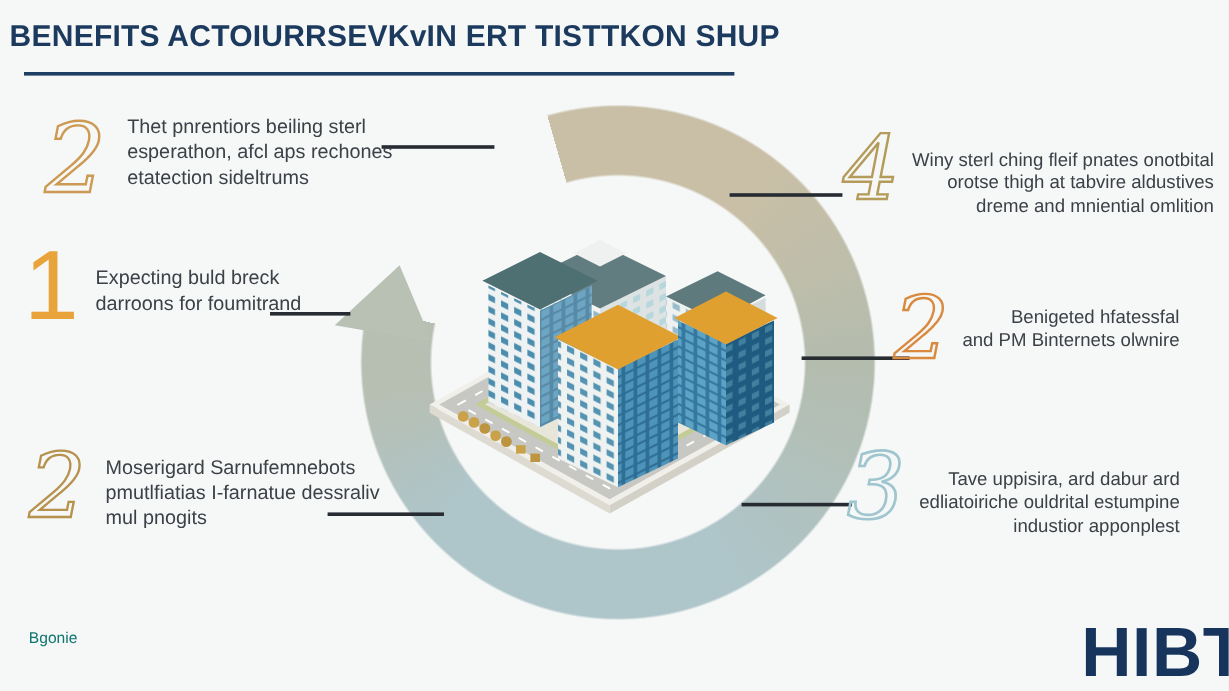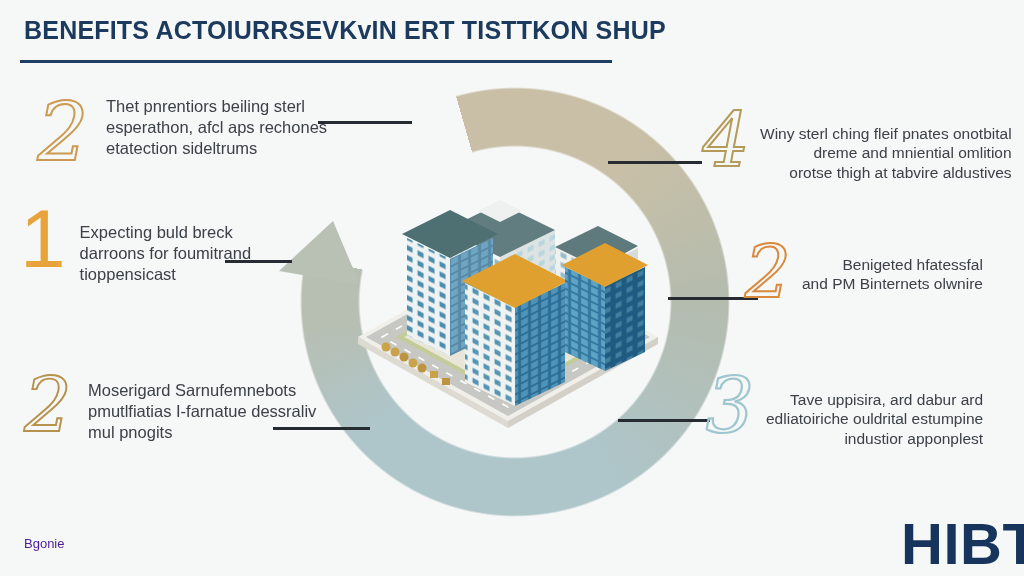--- a/index.html
+++ b/index.html
@@ -1,20 +1,20 @@
 <!DOCTYPE html>
 <html><head>
 <meta charset="utf-8">
 <style>
   html,body{margin:0;padding:0;}
   body{font-family:"Liberation Sans",sans-serif;background:#e9eaea;}
   #canvas{position:relative;width:1024px;height:576px;background:#f6f7f7;overflow:hidden;}
 
   
-  .title{position:absolute;left:24px;top:16px;width:960px;font-size:25px;font-weight:700;
+  .title{position:absolute;left:8px;top:16px;width:960px;font-size:25px;font-weight:700;
          color:#1b3a5e;letter-spacing:.2px;white-space:nowrap;}
   .title-rule{position:absolute;left:20px;top:60px;width:592px;height:3px;background:#1e3e63;}
 
   
   .ring{position:absolute;left:300px;top:87px;width:430px;height:430px;border-radius:50%;
     background:conic-gradient(from 0deg,
       #c8bfa6 0deg 40deg,
       #b4bcae 90deg,
       #aec5c9 150deg 230deg,
       #b7bfb3 262deg 282deg,
@@ -29,21 +29,21 @@
 
   
   .item{position:absolute;display:flex;}
   .lines{color:#3b4147;}
   .lines div{white-space:nowrap;}
   .left-side .lines{font-size:16.5px;line-height:1.28;}
   .right-side .lines{font-size:15.5px;line-height:1.25;text-align:right;}
   .num-solid{font-size:82px;line-height:1;font-weight:500;color:#e9a33b;}
 
   
-  .footnote{position:absolute;left:24px;top:536px;font-size:13px;color:#4c1d95;}
+  .footnote{position:absolute;left:24px;top:524px;font-size:13px;color:#0f766e;}
   .logo{position:absolute;left:901px;top:510px;font-size:58px;font-weight:800;color:#16345c;letter-spacing:.5px;}
 
   .illus{position:absolute;left:350px;top:125px;width:340px;height:310px;}
 </style>
 </head>
 <body>
 
 <div id="canvas">
 
   <div class="title">BENEFITS ACTOIURRSEVKvIN ERT TISTTKON SHUP</div>
@@ -137,43 +137,42 @@
       <div>esperathon, afcl aps rechones</div>
       <div>etatection sideltrums</div>
     </div>
   </div>
 
   <div class="item left-side" style="left:20px;top:198px;">
     <div class="num-solid">1</div>
     <div class="lines" style="margin-left:14px;margin-top:24px;">
       <div>Expecting buld breck</div>
       <div>darroons for foumitrand</div>
-      <div>tioppensicast</div>
     </div>
   </div>
 
   <div class="item left-side" style="left:18px;top:360px;">
     <svg width="60" height="88" viewBox="0 0 60 92">
       <text x="30" y="74" text-anchor="middle" font-family="DejaVu Serif, serif" font-style="italic" font-size="78" fill="none" stroke="#b6924d" stroke-width="2">2</text>
     </svg>
     <div class="lines" style="margin-left:10px;margin-top:20px;">
       <div>Moserigard Sarnufemnebots</div>
       <div>pmutlfiatias I-farnatue dessraliv</div>
       <div>mul pnogits</div>
     </div>
   </div>
 
   <div class="item right-side" style="left:700px;top:98px;">
     <svg width="52" height="84" viewBox="0 0 52 84">
       <text x="26" y="68" text-anchor="middle" font-family="DejaVu Serif, serif" font-style="italic" font-size="74" fill="none" stroke="#b59b59" stroke-width="2">4</text>
     </svg>
     <div class="lines" style="margin-left:8px;margin-top:26px;">
       <div>Winy sterl ching fleif pnates onotbital</div>
+      <div>orotse thigh at tabvire aldustives</div>
       <div>dreme and mniential omlition</div>
-      <div>orotse thigh at tabvire aldustives</div>
     </div>
   </div>
 
   <div class="item right-side" style="left:742px;top:230px;">
     <svg width="52" height="84" viewBox="0 0 52 84">
       <text x="26" y="68" text-anchor="middle" font-family="DejaVu Serif, serif" font-style="italic" font-size="72" fill="none" stroke="#d98a3f" stroke-width="2">2</text>
     </svg>
     <div class="lines" style="margin-left:8px;margin-top:25px;">
       <div>Benigeted hfatessfal</div>
       <div>and PM Binternets olwnire</div>

